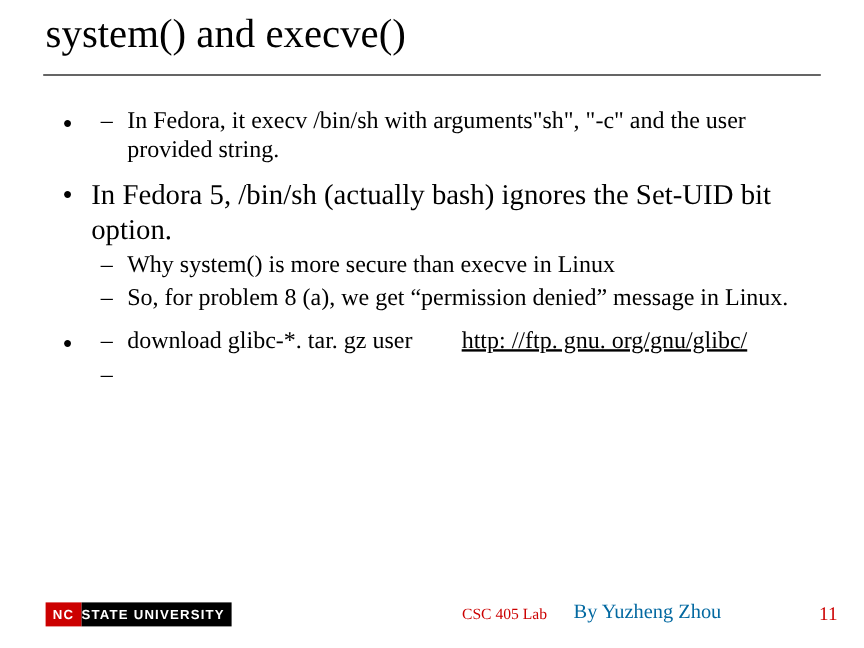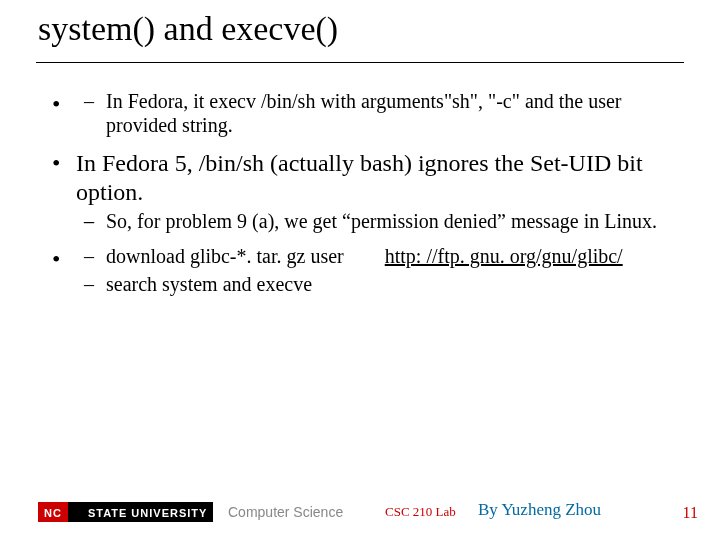--- a/index.html
+++ b/index.html
@@ -92,21 +92,21 @@
     padding: 4px 6px 2px 6px;
     display: flex;
     align-items: center;
   }
   .ncsu-black {
     background: #000;
     color: #fff;
     font-weight: 700;
     font-size: 11px;
     letter-spacing: 1px;
-    padding: 4px 6px 2px 20px;
+    padding: 4px 6px 2px 0;
     display: flex;
     align-items: center;
   }
   .cs-label {
     position: absolute;
     left: 228px;
     bottom: 2px;
     font-family: Arial, Helvetica, sans-serif;
     font-size: 14px;
     color: #888;
@@ -154,44 +154,43 @@
       <span class="dash">–</span>
       <span>In Fedora, it execv /bin/sh with arguments"sh", "-c" and the user provided string.</span>
     </div>
 
     <div class="lvl1" style="margin-top:12px;">
       <span class="bullet">•</span>
       <span>In Fedora 5, /bin/sh (actually bash) ignores the Set-UID bit option.</span>
     </div>
     <div class="lvl2">
       <span class="dash">–</span>
+      <span>Why system() is more secure than execve in Linux</span>
     </div>
     <div class="lvl2">
       <span class="dash">–</span>
-      <span>So, for problem 9 (a), we get “permission denied” message in Linux.</span>
+      <span>So, for problem 8 (a), we get “permission denied” message in Linux.</span>
     </div>
 
     <div class="lvl1" style="margin-top:12px;">
       <span class="bullet">•</span>
     </div>
     <div class="lvl2">
       <span class="dash">–</span>
       <span>download glibc-*. tar. gz user </span><span class="link">http: //ftp. gnu. org/gnu/glibc/</span>
     </div>
     <div class="lvl2">
       <span class="dash">–</span>
-      <span>search system and execve</span>
     </div>
 
   </div>
 
   <div class="footer">
     <div class="ncsu-logo">
       <div class="ncsu-red">NC</div>
       <div class="ncsu-black">STATE UNIVERSITY</div>
     </div>
-    <div class="cs-label">Computer Science</div>
-    <div class="course-label">CSC 210 Lab</div>
+    <div class="course-label">CSC 405 Lab</div>
     <div class="author-label">By Yuzheng Zhou</div>
     <div class="page-num">11</div>
   </div>
 
 </div>
 
 </body></html>

